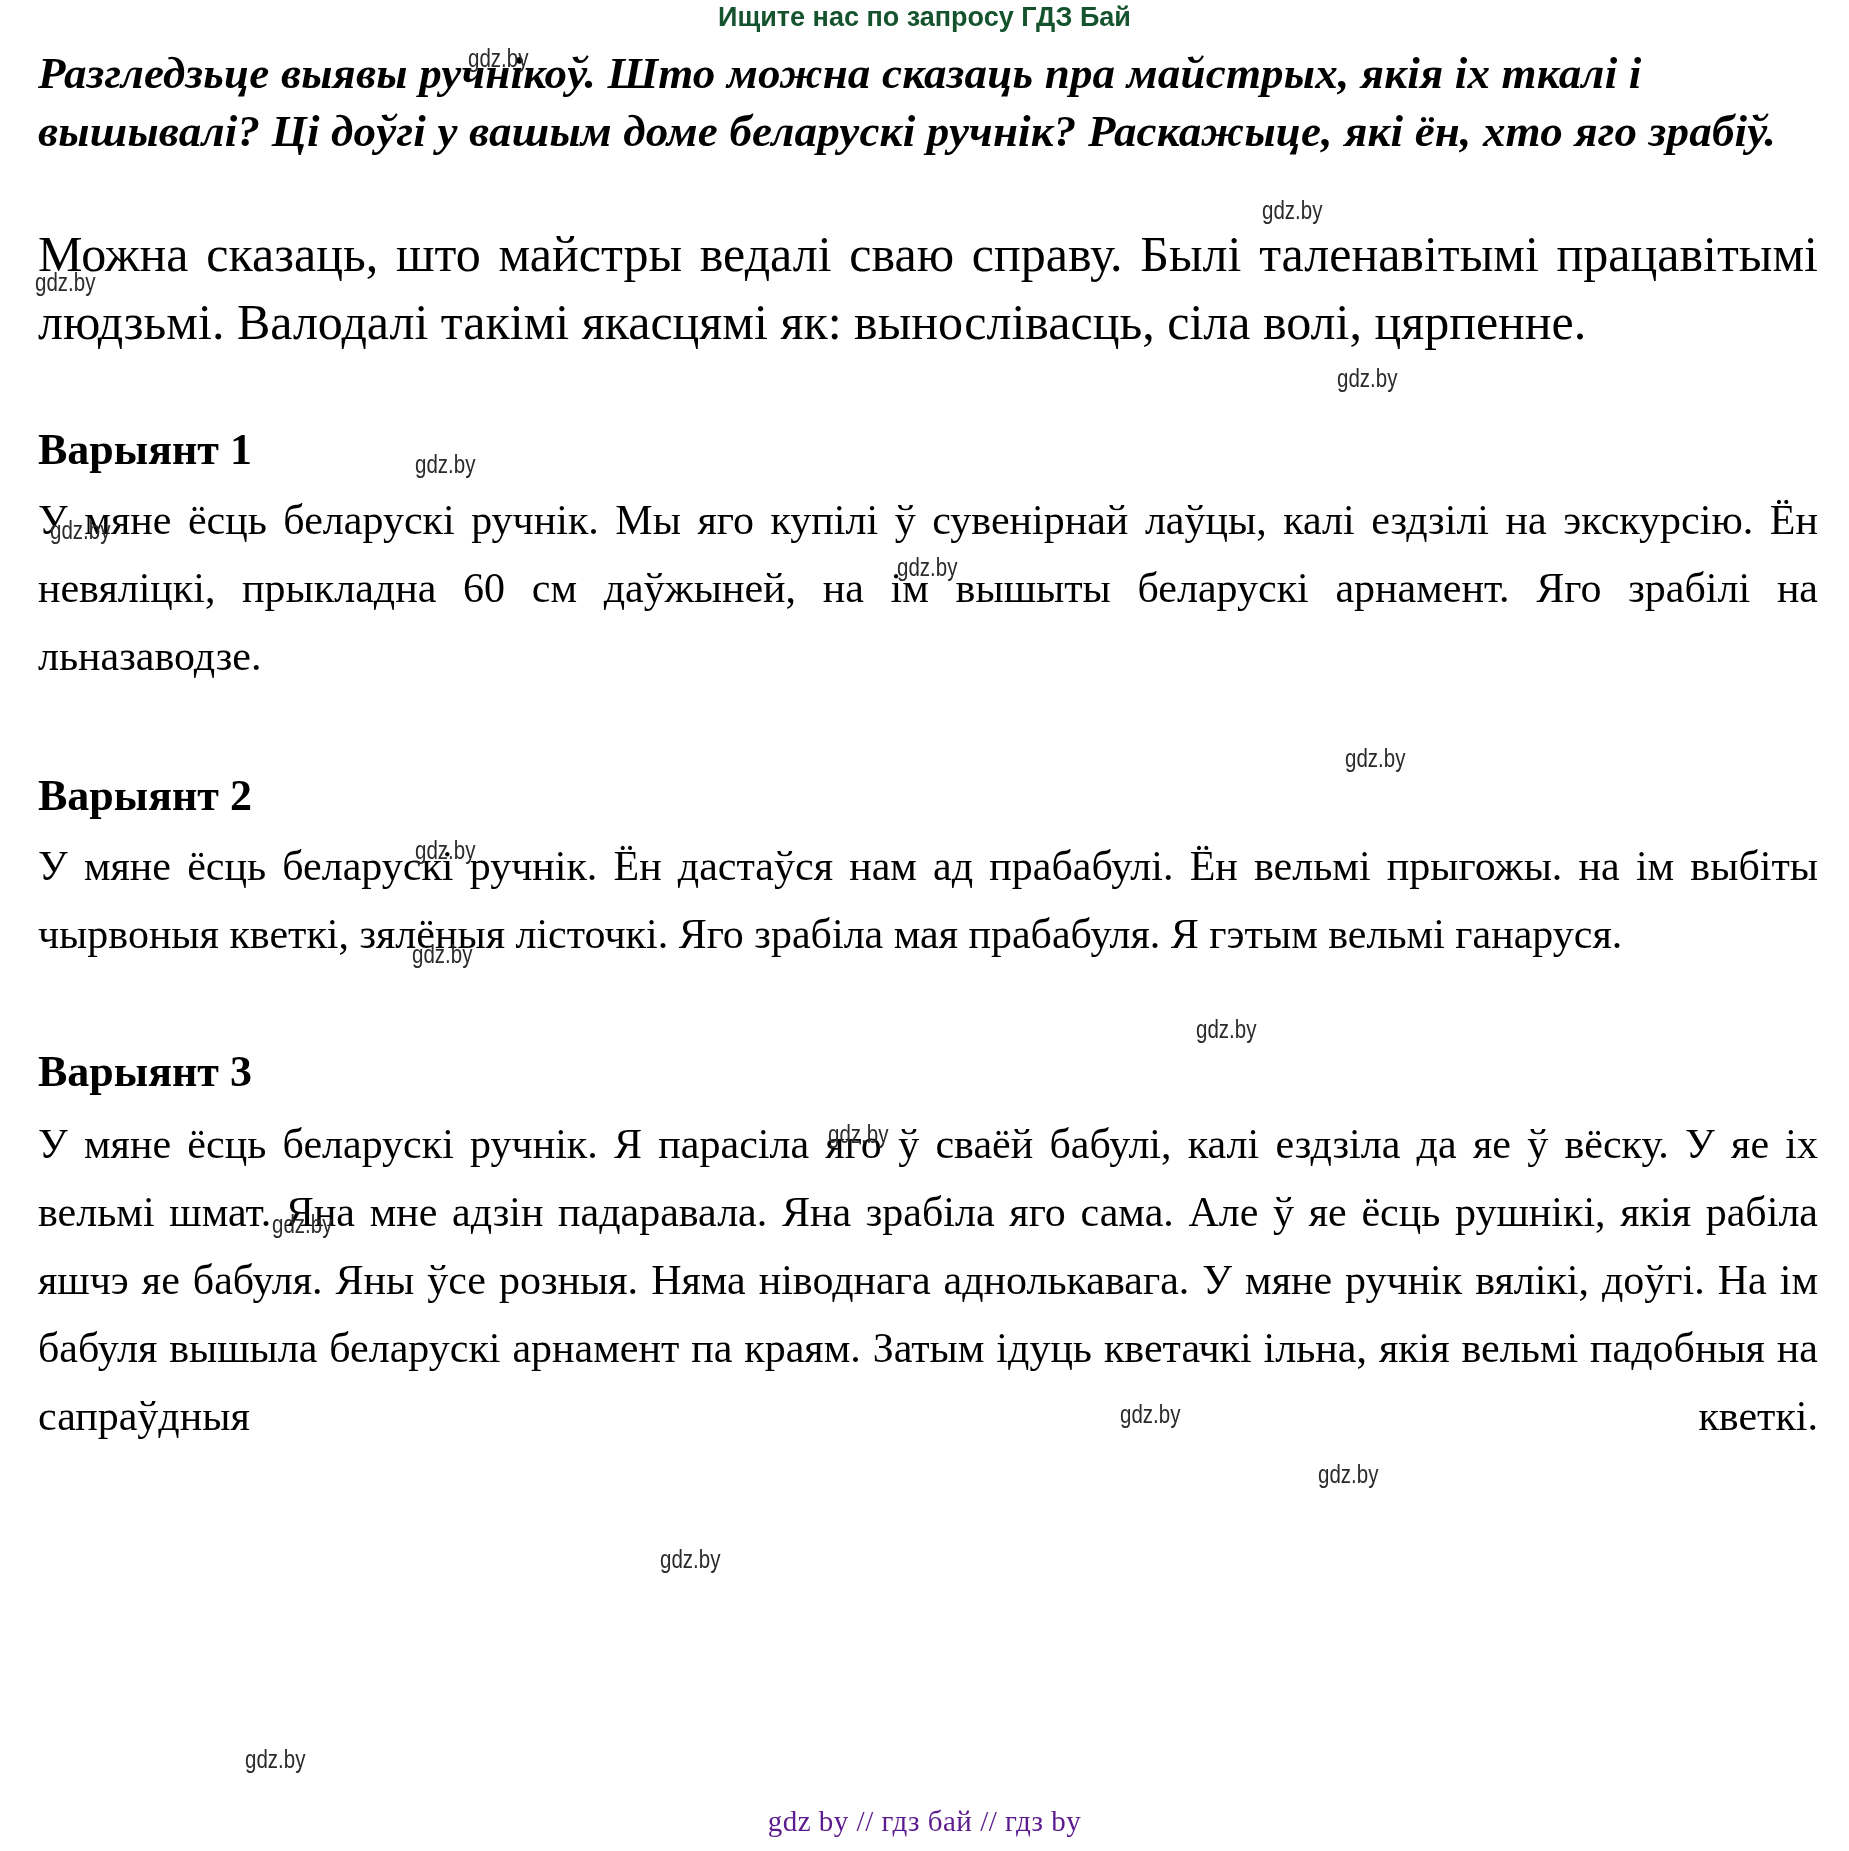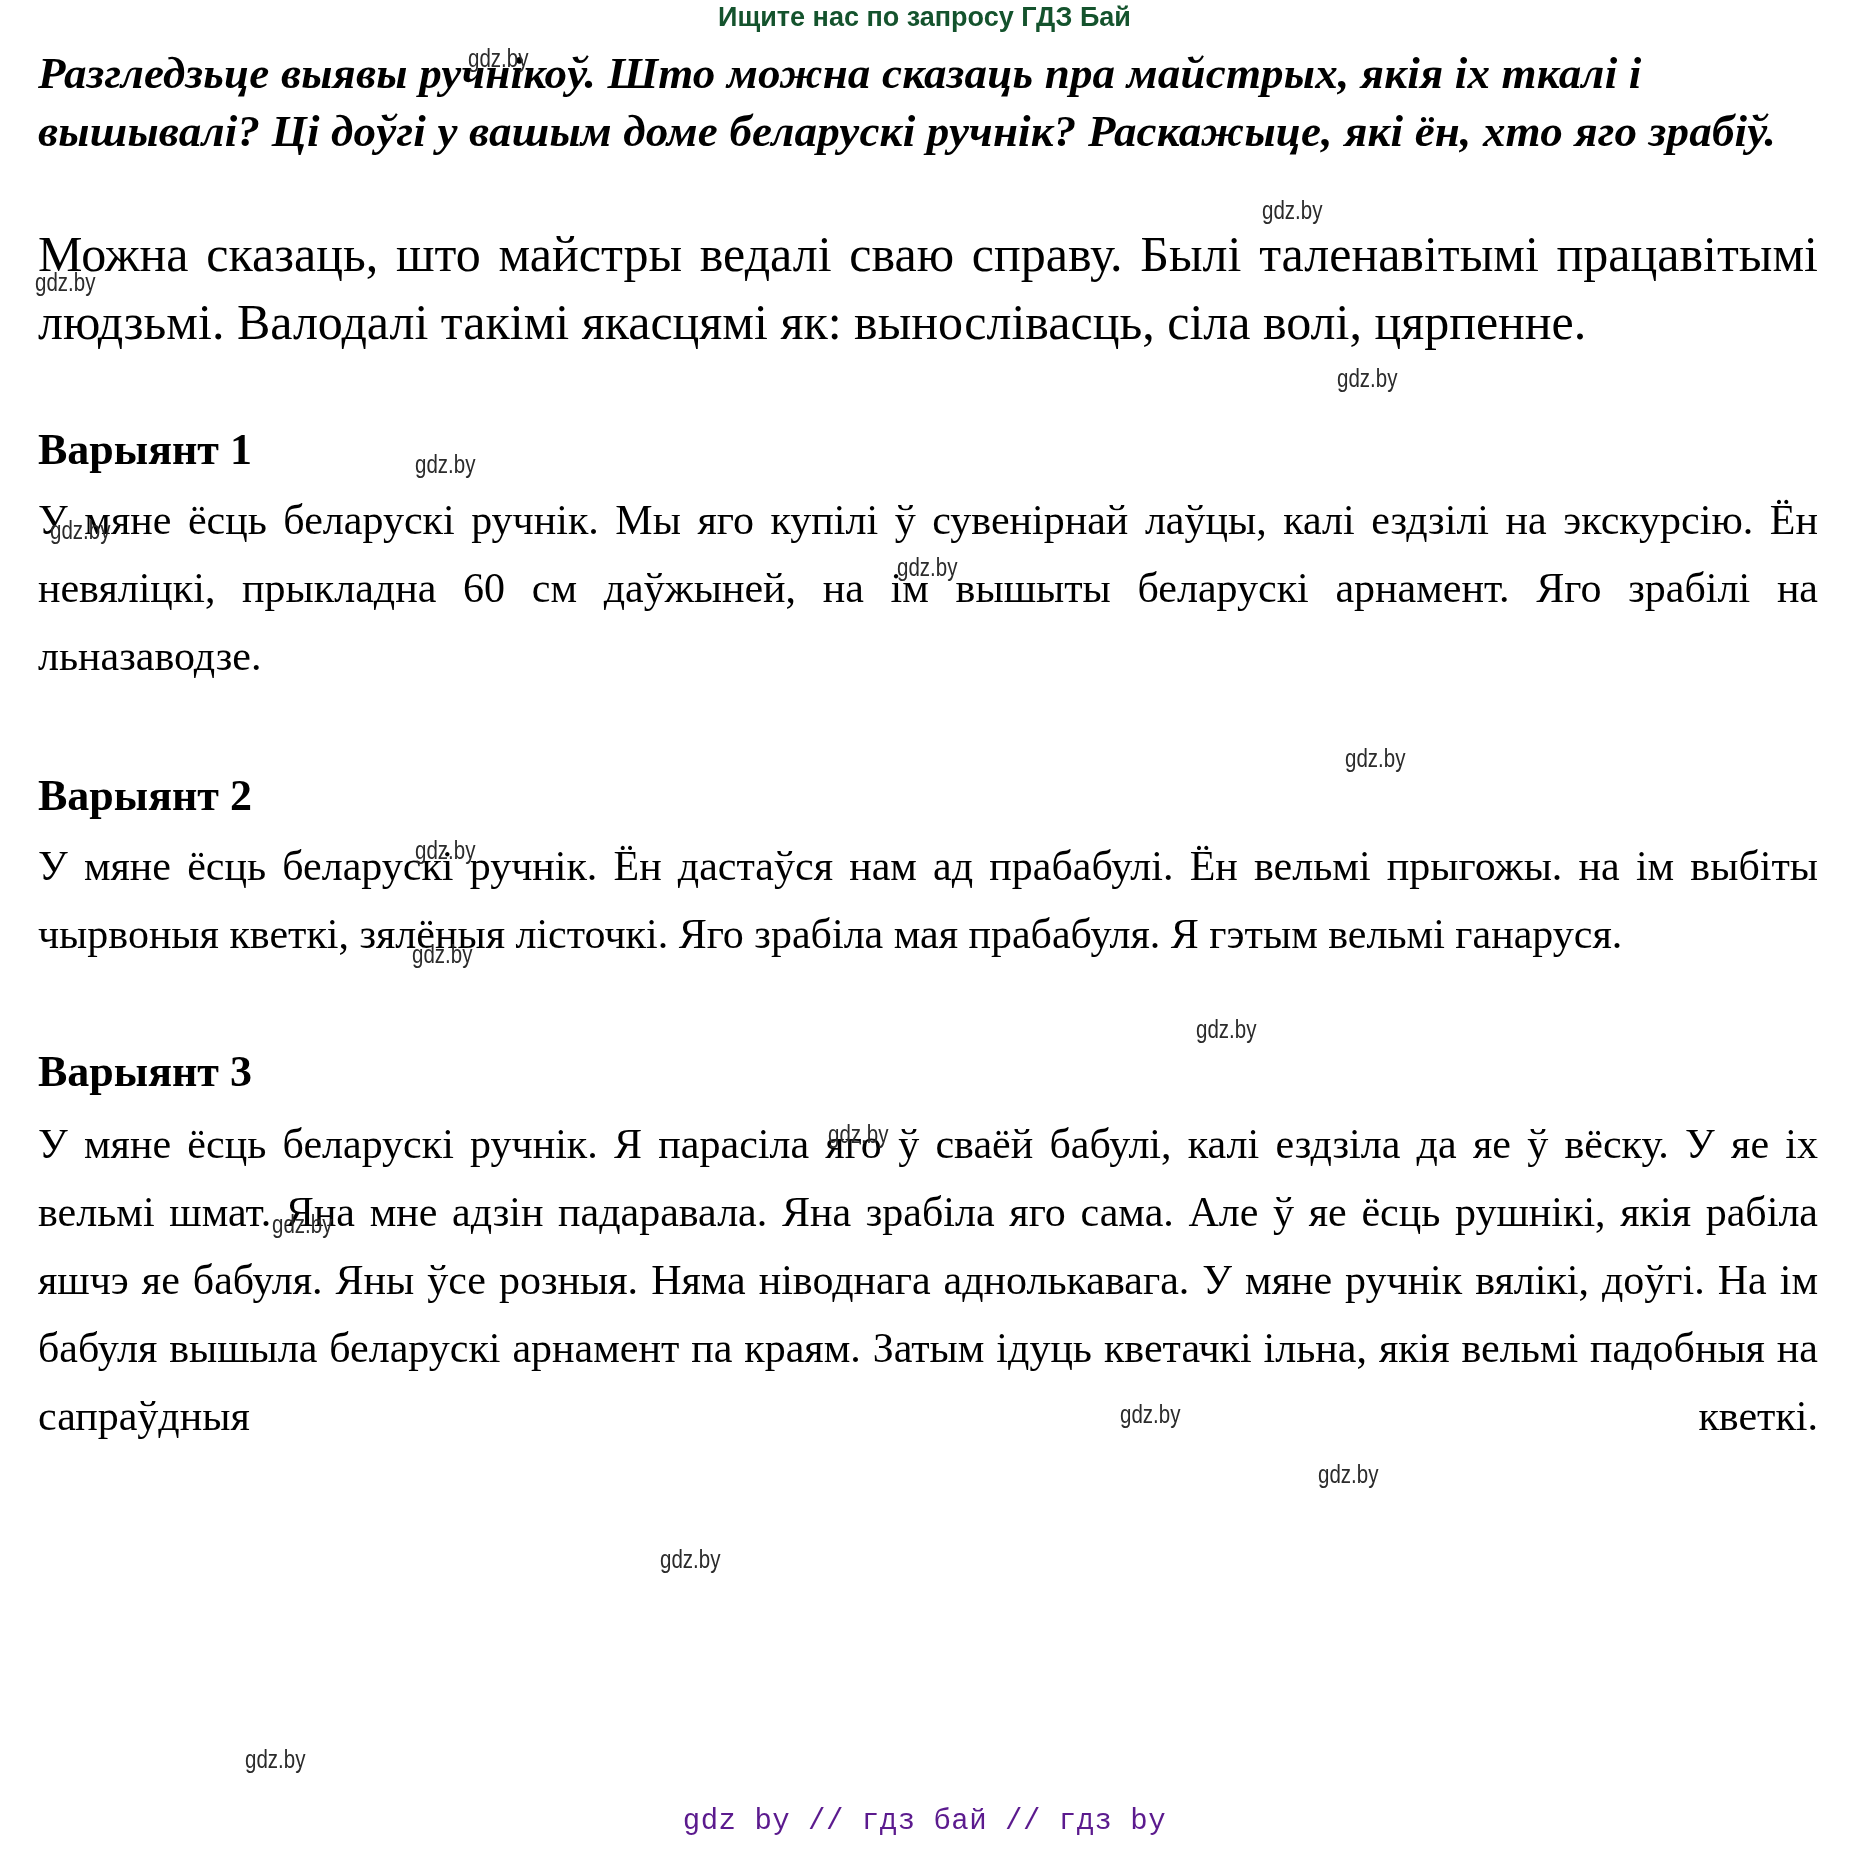--- a/index.html
+++ b/index.html
@@ -110,21 +110,21 @@
     pointer-events: none;
   }
 
   
   .footer-links {
     position: absolute;
     left: 0;
     top: 1805px;
     width: 1849px;
     text-align: center;
-    font-family: Liberation Mono, monospace;
+    font-family: Liberation Serif, serif;
     font-size: 29px;
     color: #5b1a8e;
     letter-spacing: 0.5px;
   }
 </style>
 </head>
 <body>
 
 <div class="page">
 

